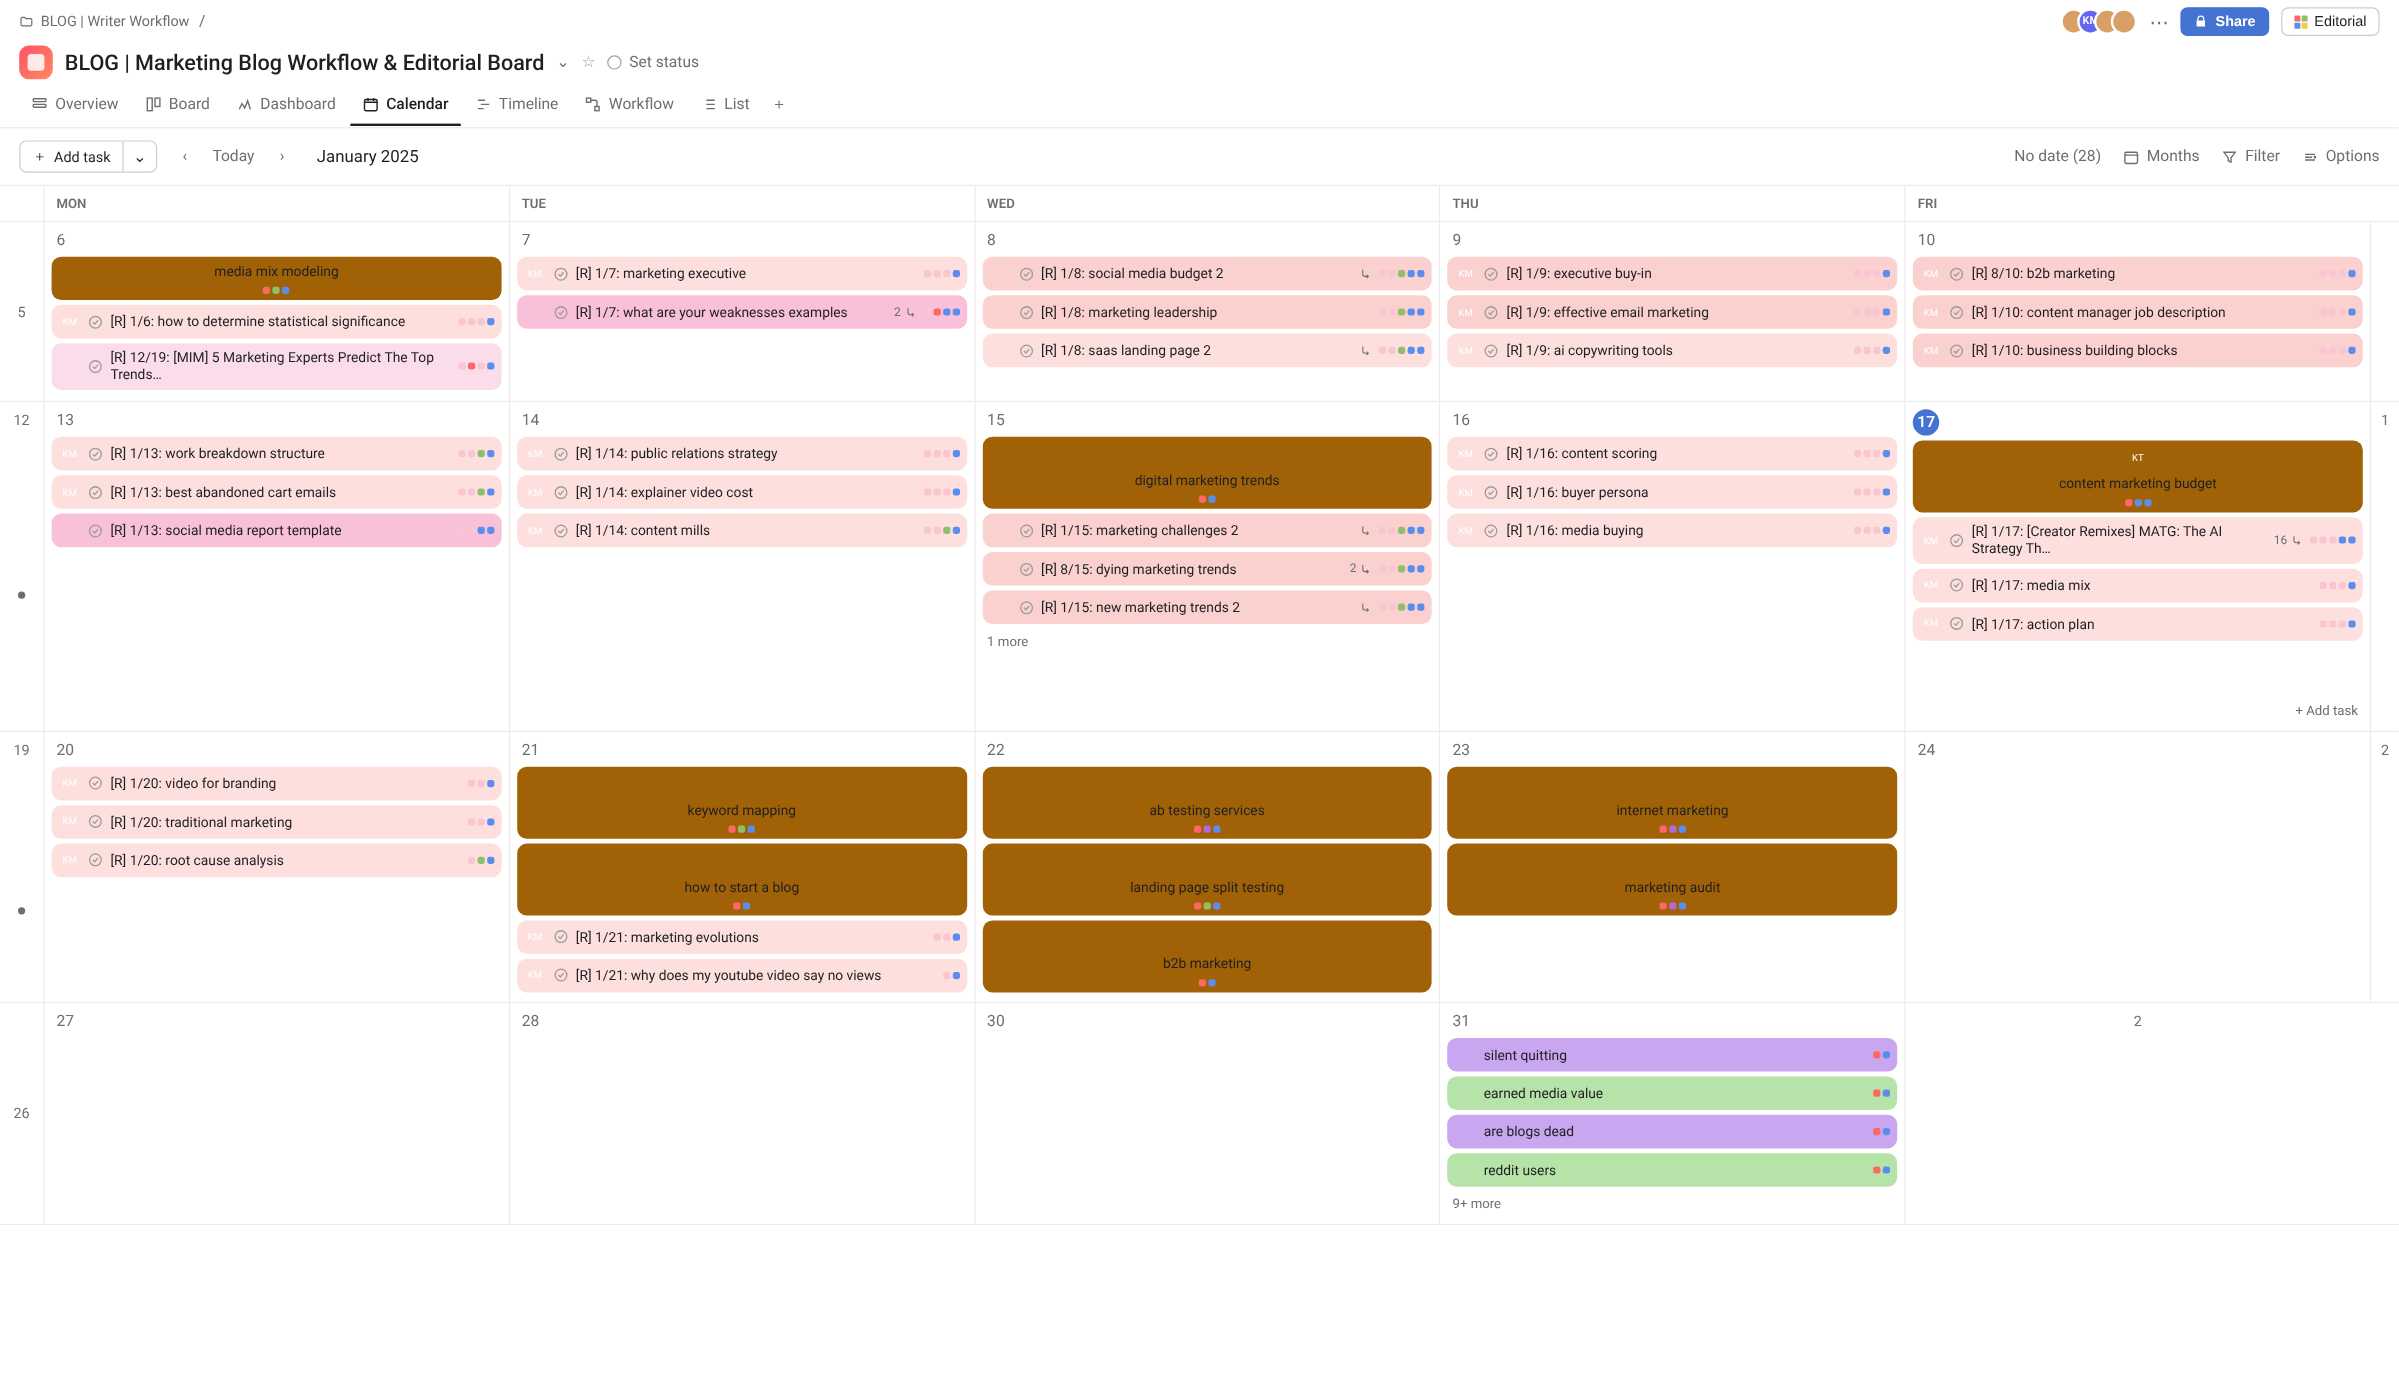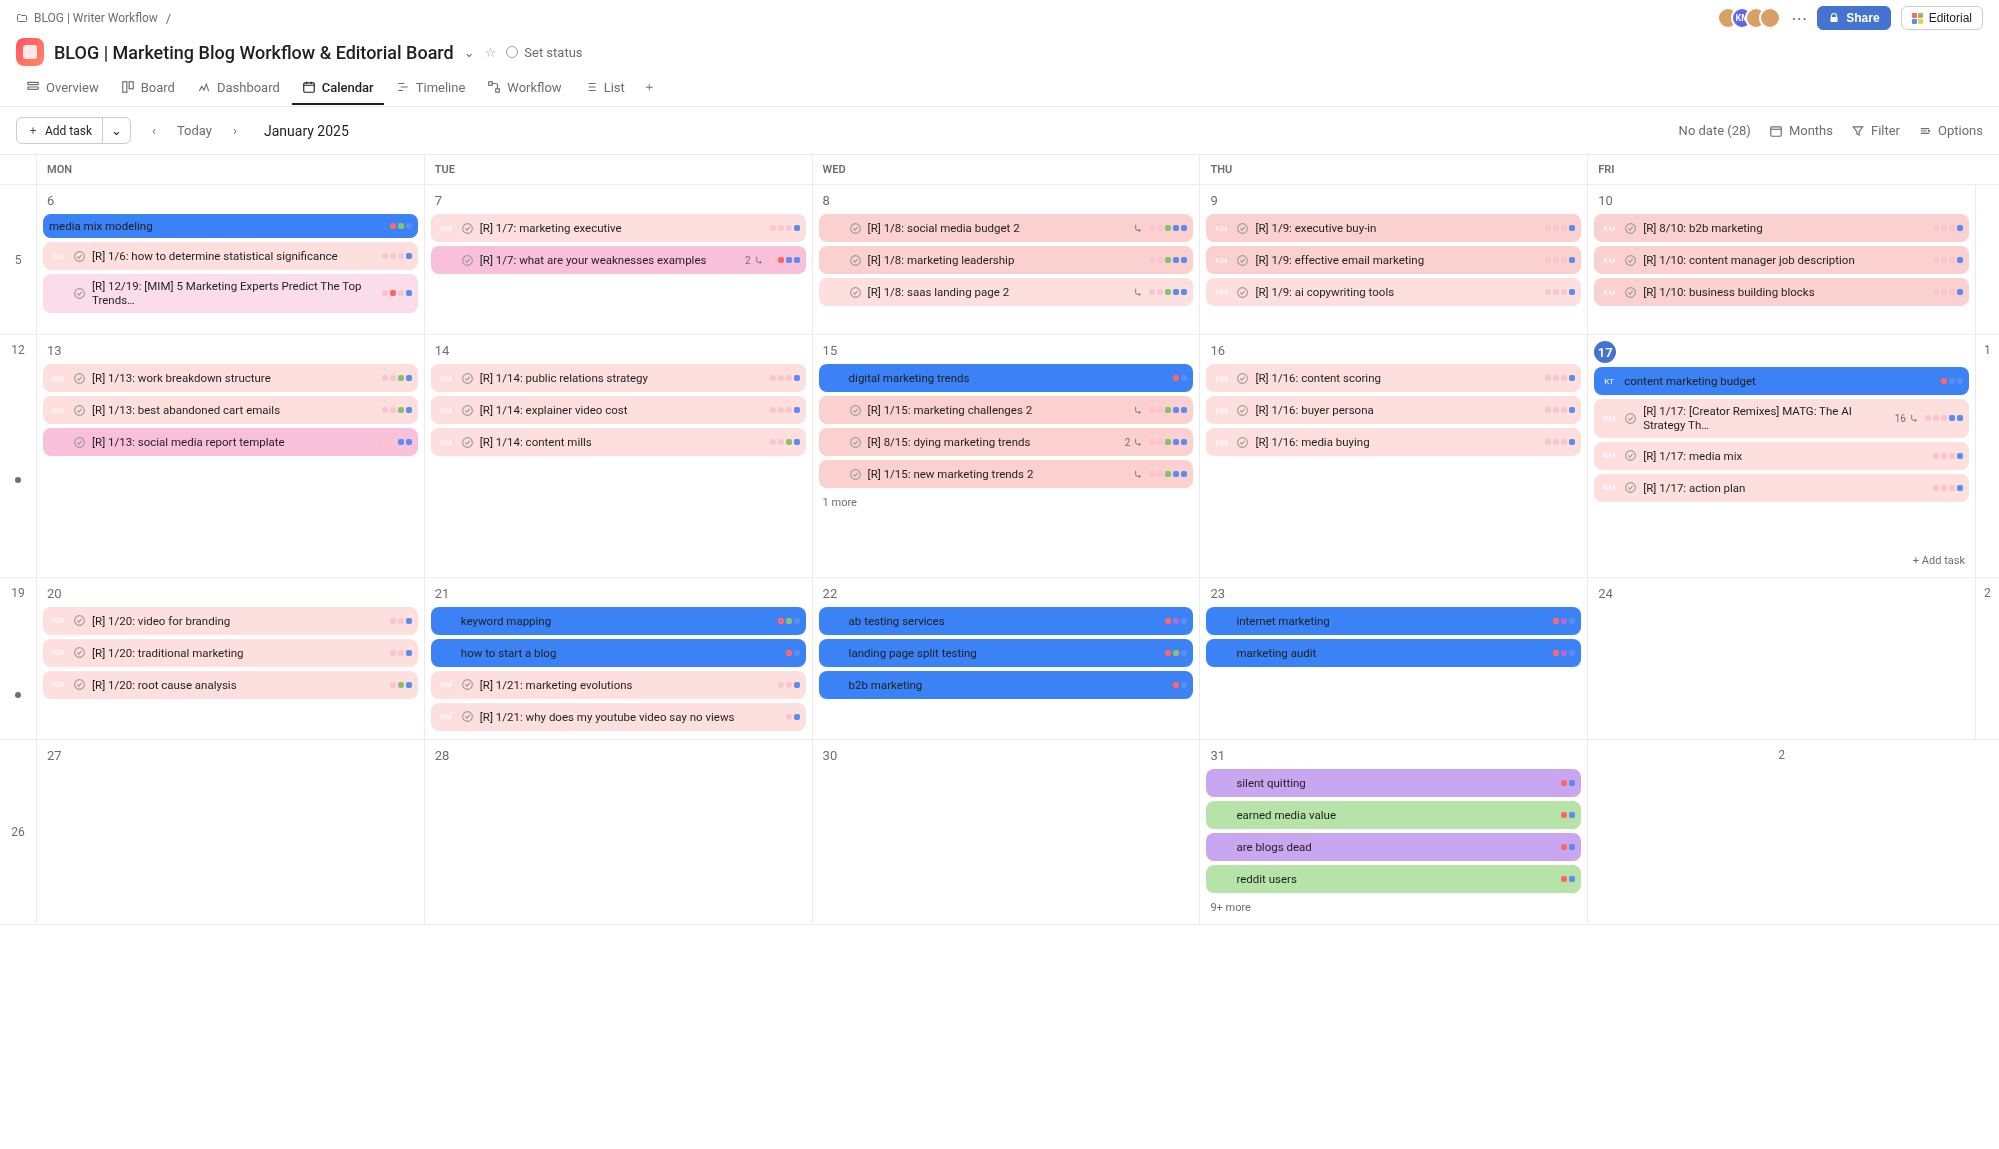--- a/index.html
+++ b/index.html
@@ -65,21 +65,21 @@
 .day-num.today{background:#4573d2;color:#fff; width:22px;height:22px; align-items:center; justify-content:center; border-radius:50%; font-weight:600;}
 .task{display:flex; align-items:center; gap:6px; font-size:11.5px; border-radius:8px; padding:5px 6px; color:#1e1f21; position:relative; cursor:pointer;}
 .task .av{width:18px;height:18px;border-radius:50%;font-size:8px;display:flex;align-items:center;justify-content:center;color:#fff;flex-shrink:0;}
 .task .chk{flex-shrink:0;color:#9b9b9b;}
 .task .title{flex:1; white-space:nowrap; overflow:hidden; text-overflow:ellipsis;}
 .task .title.wrap{white-space:normal; line-height:1.25;}
 .task .dots{display:flex; gap:2px; flex-shrink:0;}
 .task .dots span{width:6px;height:6px;border-radius:2px;}
 .task .sub{display:flex; align-items:center; gap:2px; color:#6d6e6f; font-size:10px; flex-shrink:0;}
 .task .sub svg{width:11px;height:11px;}
-.task.red{background:#3b82f6;}
+.task.red{background:#a16207;flex-direction:column;}
 .task.red-dim{background:rgba(248,163,160,.5);}
 .task.red-dimmer{background:rgba(248,163,160,.35);}
 .task.pink{background:#f8c0d9;}
 .task.pink-dim{background:rgba(248,192,217,.55);}
 .task.purple{background:#c9a6f0;}
 .task.green{background:#b6e3a8;}
 .more-link{font-size:11px;color:#6d6e6f;padding:2px 4px;cursor:pointer;}
 .add-task-link{font-size:11px;color:#6d6e6f;padding:2px 4px;cursor:pointer;margin-left:auto;margin-top:44px;}
 .day-footer{display:flex;align-items:center;padding-top:2px;}
 .row-ind{width:6px;height:6px;border-radius:50%;background:#6d6e6f;margin:auto;}

